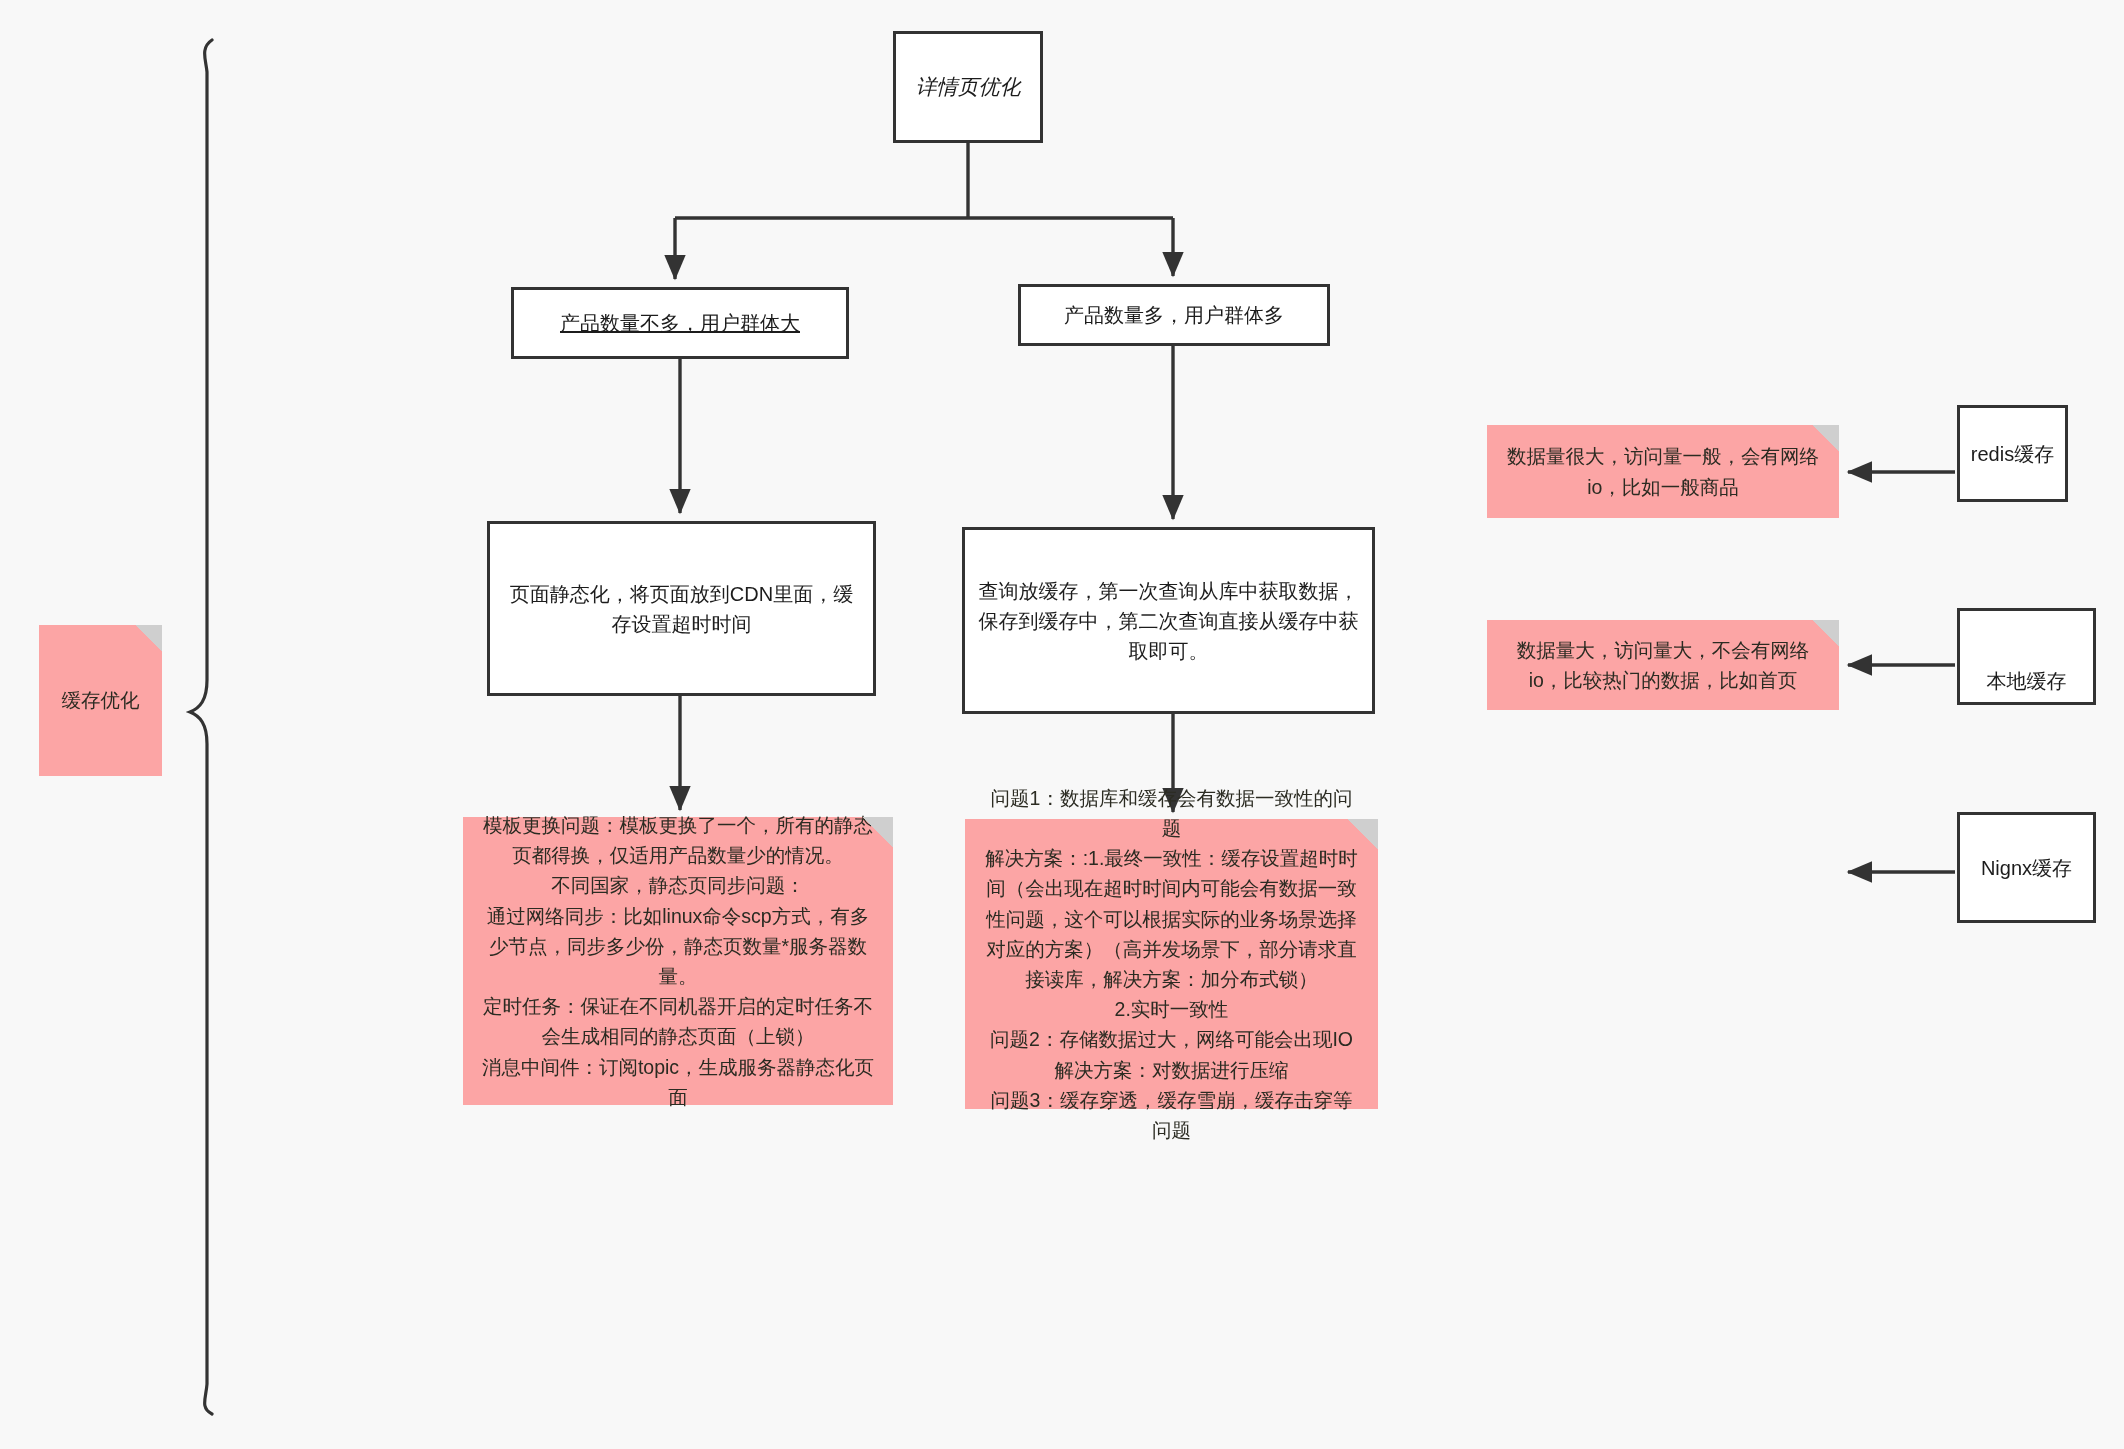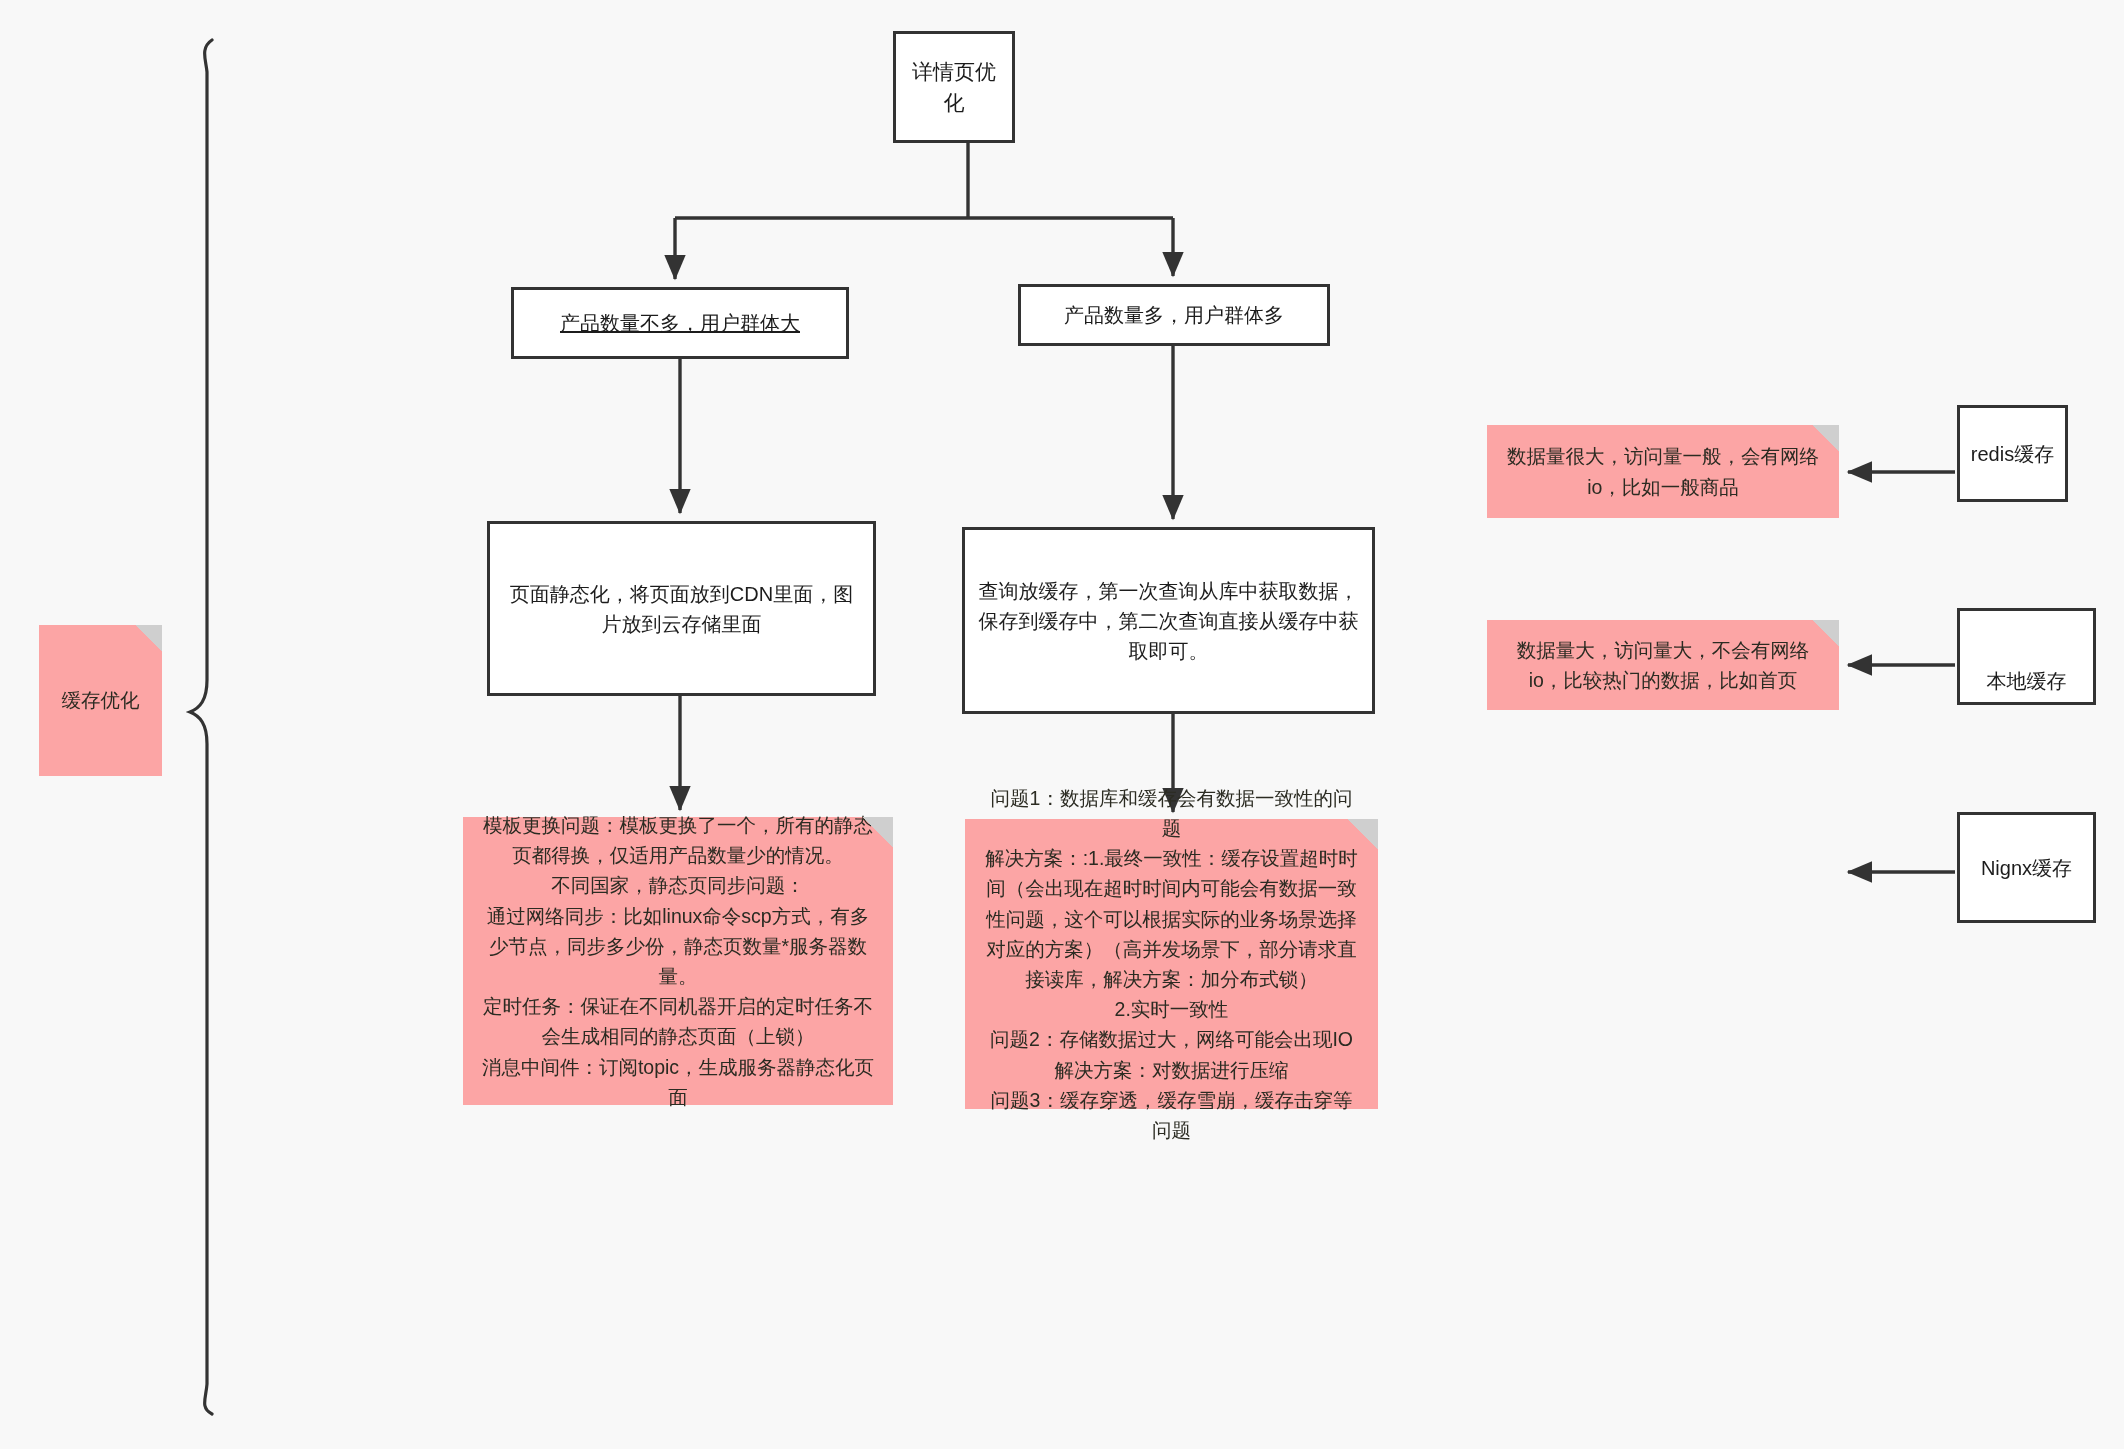--- a/index.html
+++ b/index.html
@@ -65,21 +65,21 @@
     right: 0;
     width: 26px;
     height: 26px;
     background: linear-gradient(225deg, #cfcfcf 0%, #cfcfcf 50%, rgba(0,0,0,0) 50.5%);
   }
   .note.big-fold .fold {
     width: 30px;
     height: 30px;
   }
   
-  #root-node      { left: 893px; top: 31px;  width: 122px; height: 112px; font-size: 21px; }
+  #root-node      { left: 893px; top: 31px;  width: 150px; height: 112px; font-size: 21px; font-style: italic; }
   #branch-left    { left: 511px; top: 287px; width: 338px; height: 72px;  font-size: 20px; text-decoration: underline; }
   #branch-right   { left: 1018px; top: 284px; width: 312px; height: 62px; font-size: 20px; }
   #detail-left    { left: 487px; top: 521px; width: 389px; height: 175px; font-size: 20px; }
   #detail-right   { left: 962px; top: 527px; width: 413px; height: 187px; font-size: 20px; }
   #note-left      { left: 463px; top: 817px; width: 430px; height: 288px; font-size: 19.5px; }
   #note-right     { left: 965px; top: 819px; width: 413px; height: 290px; font-size: 19.5px; }
   #note-cache-opt { left: 39px;  top: 625px; width: 123px; height: 151px; font-size: 19.5px; }
   #note-redis     { left: 1487px; top: 425px; width: 352px; height: 93px;  font-size: 19.5px; }
   #note-local     { left: 1487px; top: 620px; width: 352px; height: 90px;  font-size: 19.5px; }
   #note-nginx     { left: 1487px; top: 815px; width: 352px; height: 117px; font-size: 19.5px; }
@@ -133,21 +133,21 @@
 
   <div class="node" id="branch-left">
     <span class="label">产品数量不多，用户群体大</span>
   </div>
 
   <div class="node" id="branch-right">
     <span class="label">产品数量多，用户群体多</span>
   </div>
 
   <div class="node" id="detail-left">
-    <span class="label">页面静态化，将页面放到CDN里面，图片放到云存储里面</span>
+    <span class="label">页面静态化，将页面放到CDN里面，缓存设置超时时间</span>
   </div>
 
   <div class="node" id="detail-right">
     <span class="label">查询放缓存，第一次查询从库中获取数据，保存到缓存中，第二次查询直接从缓存中获取即可。</span>
   </div>
 
   <div class="node" id="cache-redis">
     <span class="label">redis缓存</span>
   </div>
 

